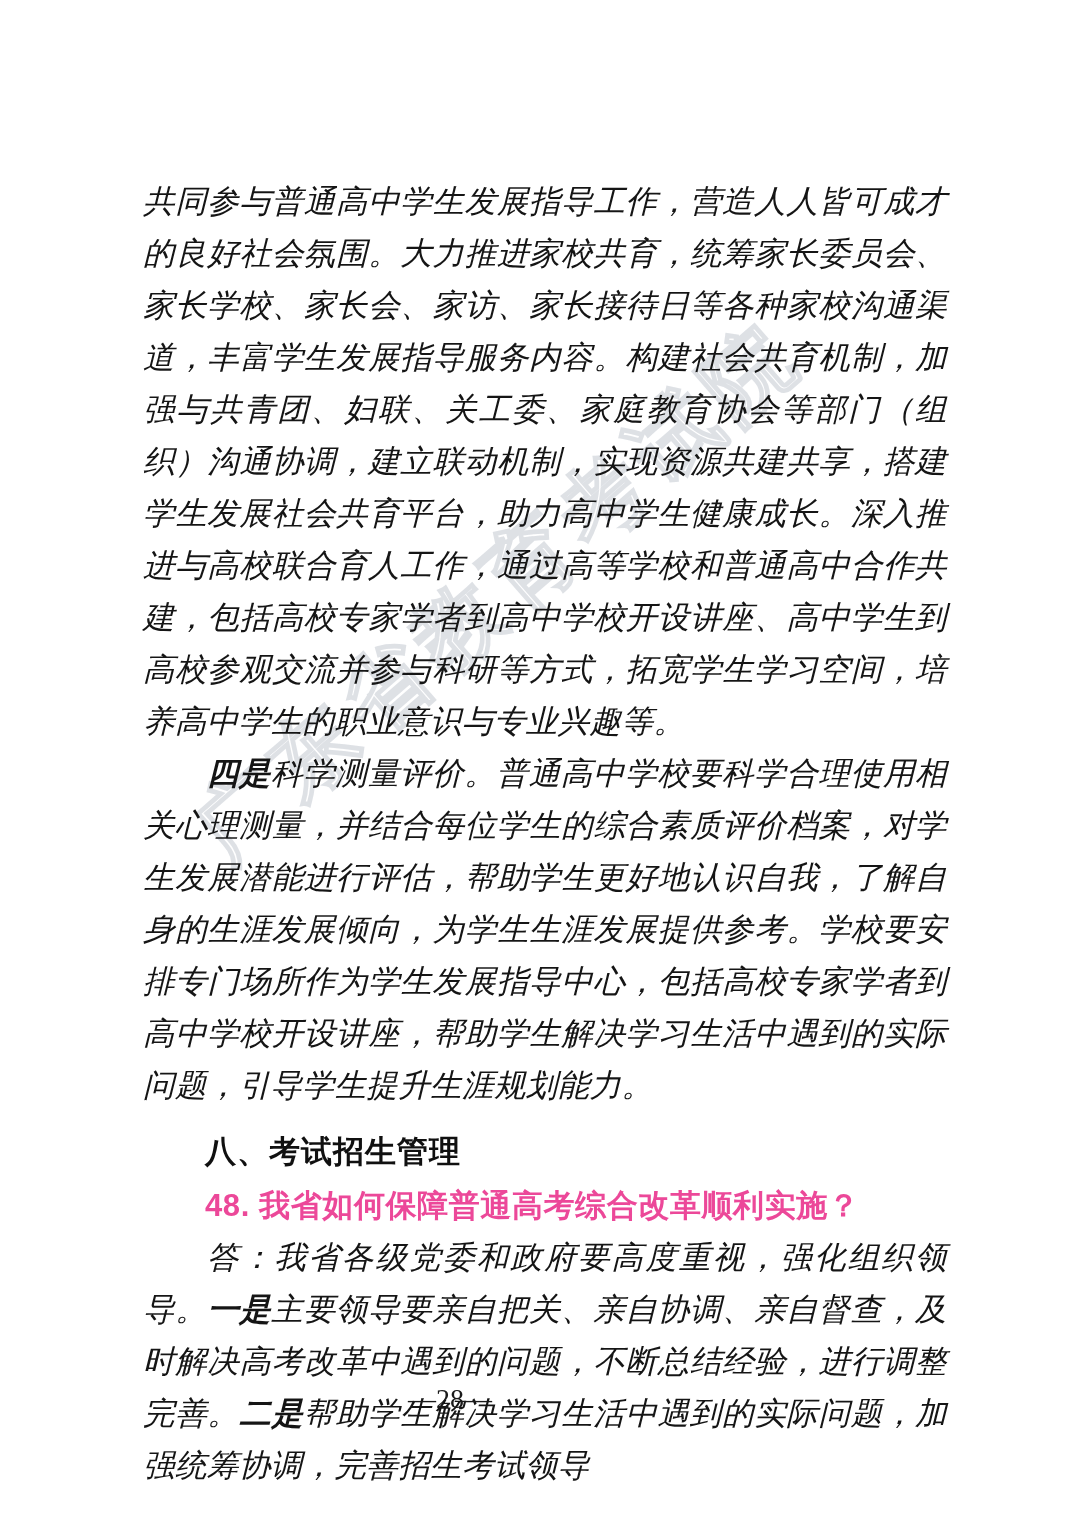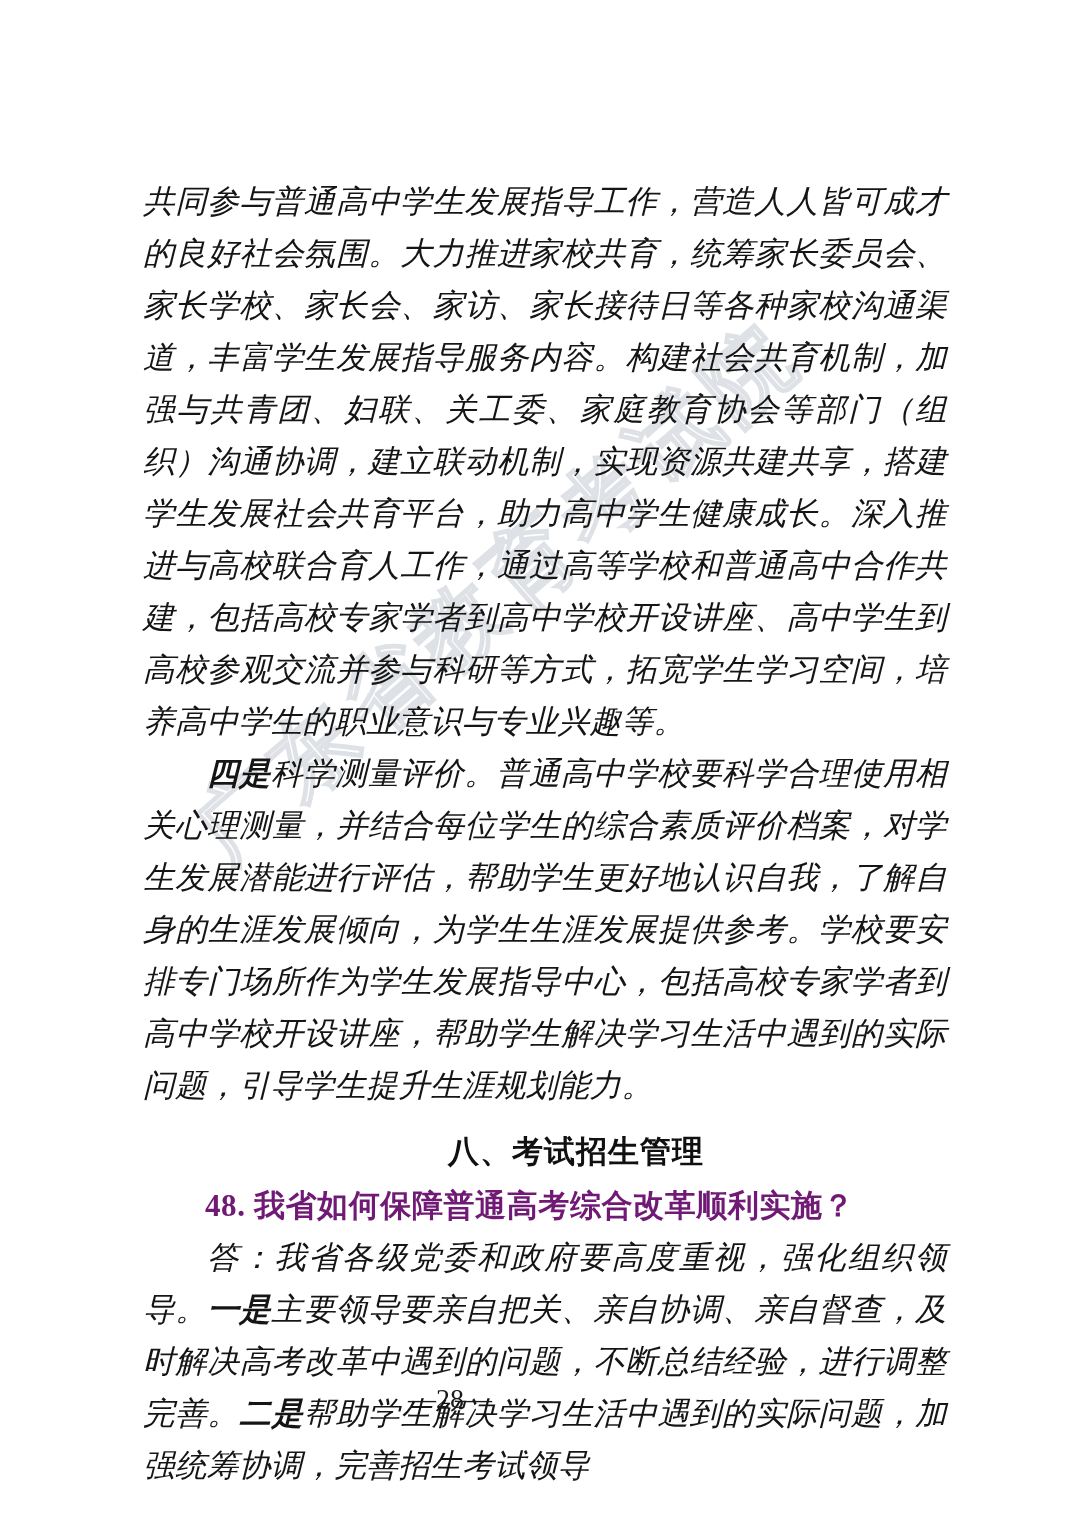--- a/index.html
+++ b/index.html
@@ -76,32 +76,31 @@
 
   .section-heading {
     margin: 14px 0 0 0;
     font-family: "Liberation Sans", "DejaVu Sans", sans-serif;
     font-size: 31px;
     font-weight: 700;
     line-height: 52px;
     text-indent: 62px;
     letter-spacing: 1px;
     color: #101010;
-    text-align: center;
   }
 
   .question-heading {
     margin: 2px 0 0 0;
-    font-family: Liberation Serif, serif;
+    font-family: Liberation Sans, sans-serif;
     font-size: 31px;
     font-weight: 700;
     line-height: 52px;
     text-indent: 62px;
     letter-spacing: 0.6px;
-    color: #701a75;
+    color: #ec4899;
   }
 
   
   #page-footer {
     position: absolute;
     left: 0;
     top: 1383px;
     width: 900px;
     text-align: center;
     z-index: 2;

